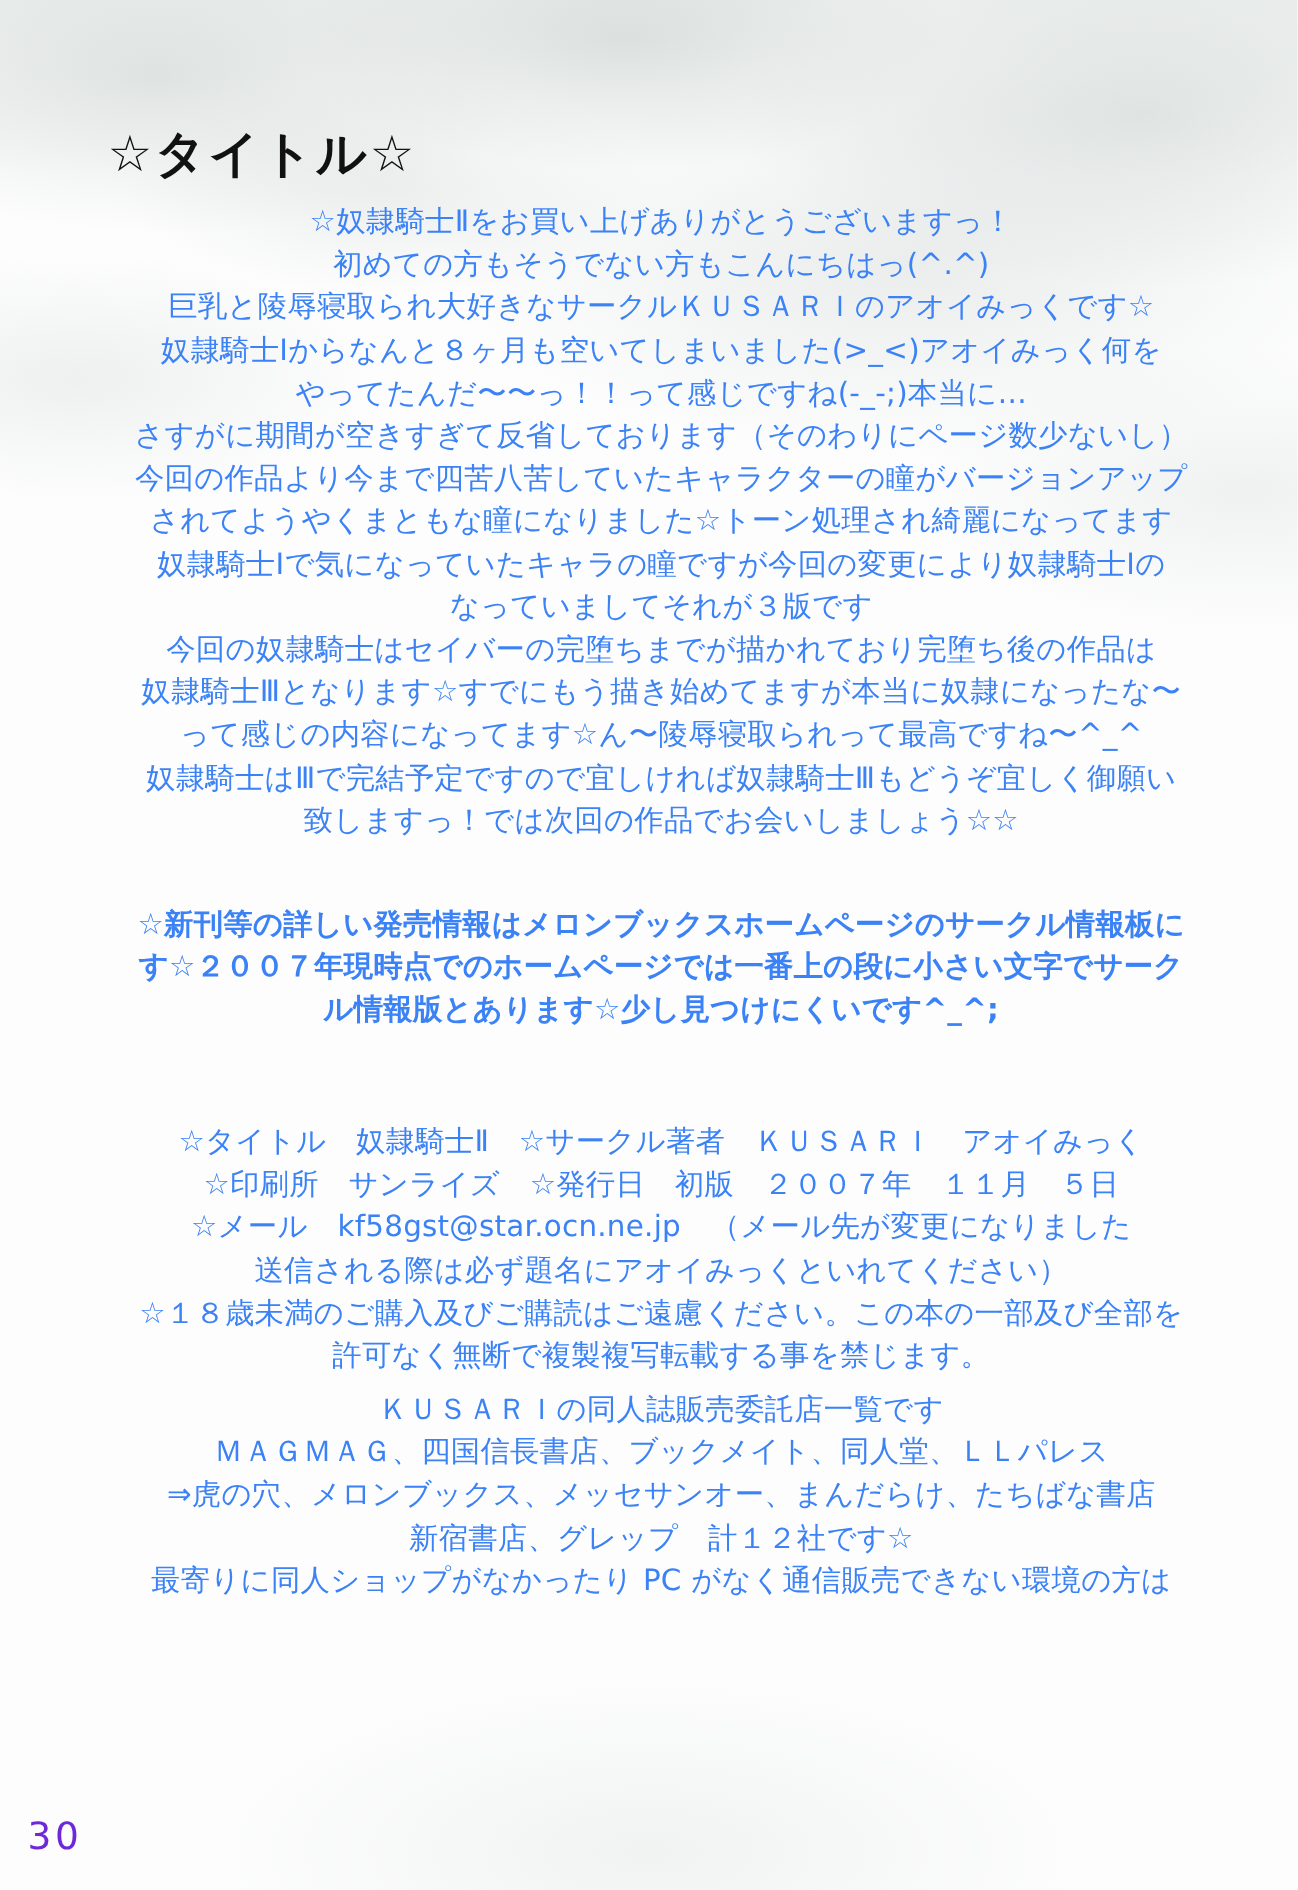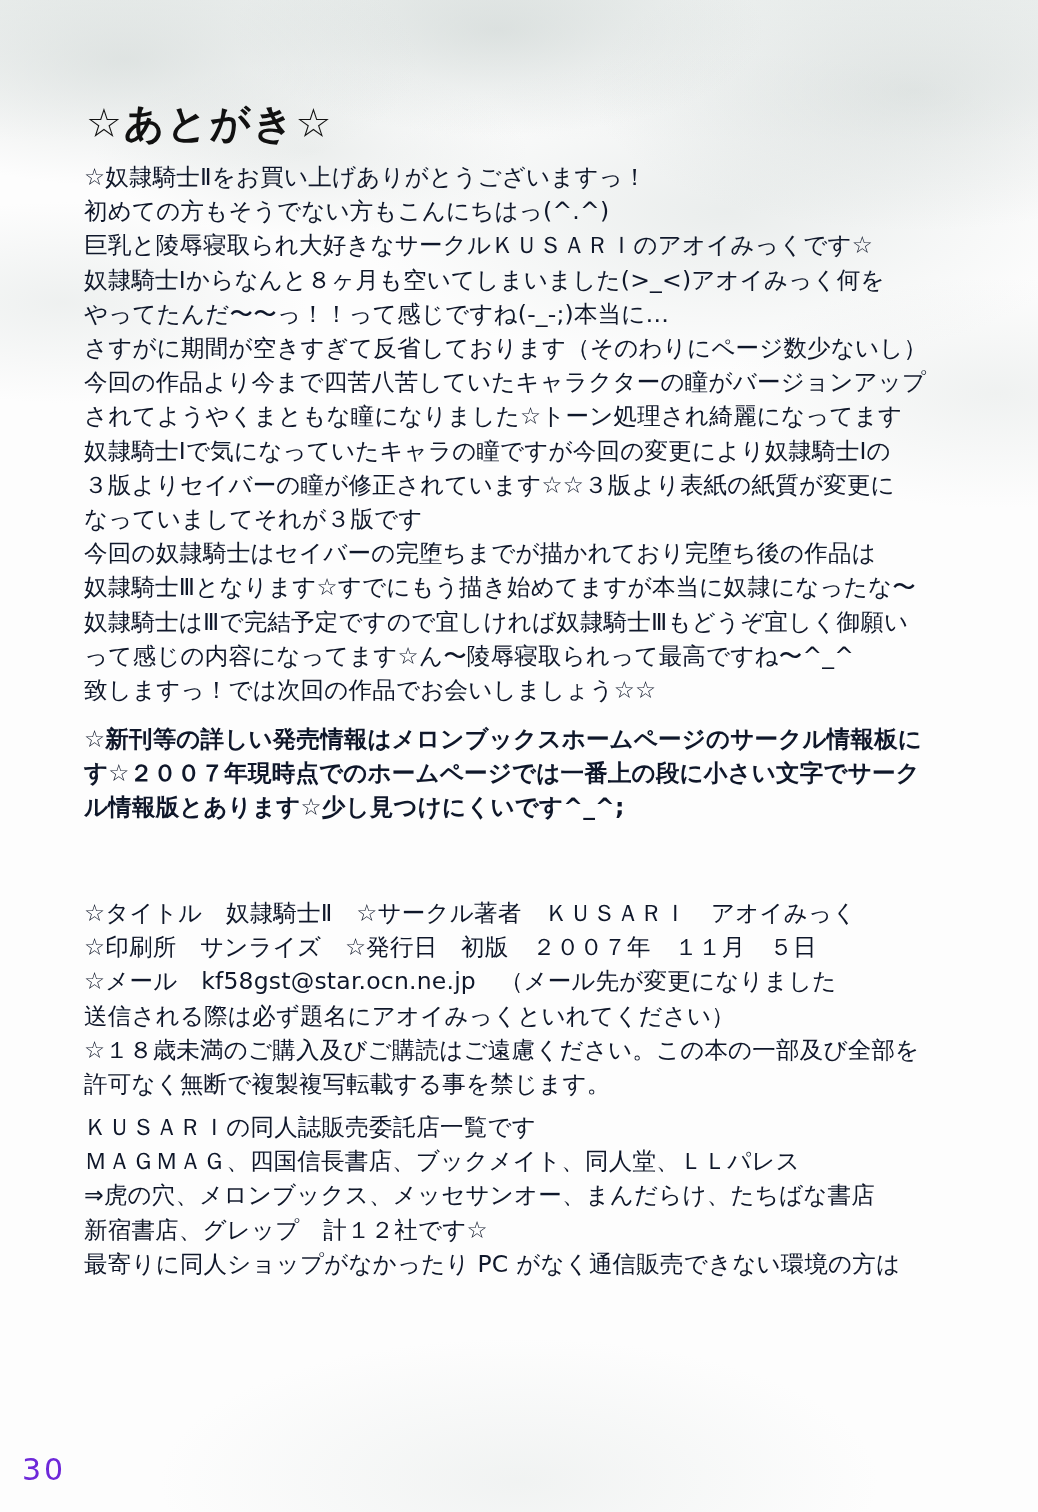--- a/index.html
+++ b/index.html
@@ -52,21 +52,22 @@
     position: absolute;
     left: 84px;
     width: 890px;
   }
   .line {
     font-size: 23.5px;
     line-height: 34.2px;
     white-space: nowrap;
     letter-spacing: 0.2px;
     font-family: "DejaVu Sans", sans-serif;
-    color: #0f172a;
+    color: #3b82f6;
+    text-align: center;
   }
   #block-intro { top: 160px; }
   #block-info { top: 722px; font-weight: bold; }
   #block-credits { top: 896px; }
   #block-shops { top: 1110px; }
 
   .page-number {
     position: absolute;
     left: 22px;
     top: 1452px;
@@ -76,38 +77,37 @@
     color: #6d28d9;
   }
 </style>
 </head>
 <body>
 
 <div class="paper-texture"></div>
 
 <div class="content">
 
-  <div class="afterword-title">☆あとがき☆</div>
+  <div class="afterword-title">☆タイトル☆</div>
 
   <div class="block" id="block-intro">
     <div class="line">☆奴隷騎士Ⅱをお買い上げありがとうございますっ！</div>
     <div class="line">初めての方もそうでない方もこんにちはっ(^.^)</div>
     <div class="line">巨乳と陵辱寝取られ大好きなサークルＫＵＳＡＲＩのアオイみっくです☆</div>
     <div class="line">奴隷騎士Ⅰからなんと８ヶ月も空いてしまいました(&gt;_&lt;)アオイみっく何を</div>
     <div class="line">やってたんだ〜〜っ！！って感じですね(-_-;)本当に…</div>
     <div class="line">さすがに期間が空きすぎて反省しております（そのわりにページ数少ないし）</div>
     <div class="line">今回の作品より今まで四苦八苦していたキャラクターの瞳がバージョンアップ</div>
     <div class="line">されてようやくまともな瞳になりました☆トーン処理され綺麗になってます</div>
     <div class="line">奴隷騎士Ⅰで気になっていたキャラの瞳ですが今回の変更により奴隷騎士Ⅰの</div>
-    <div class="line">３版よりセイバーの瞳が修正されています☆☆３版より表紙の紙質が変更に</div>
     <div class="line">なっていましてそれが３版です</div>
     <div class="line">今回の奴隷騎士はセイバーの完堕ちまでが描かれており完堕ち後の作品は</div>
     <div class="line">奴隷騎士Ⅲとなります☆すでにもう描き始めてますが本当に奴隷になったな〜</div>
+    <div class="line">って感じの内容になってます☆ん〜陵辱寝取られって最高ですね〜^_^</div>
     <div class="line">奴隷騎士はⅢで完結予定ですので宜しければ奴隷騎士Ⅲもどうぞ宜しく御願い</div>
-    <div class="line">って感じの内容になってます☆ん〜陵辱寝取られって最高ですね〜^_^</div>
     <div class="line">致しますっ！では次回の作品でお会いしましょう☆☆</div>
   </div>
 
   <div class="block" id="block-info">
     <div class="line">☆新刊等の詳しい発売情報はメロンブックスホームページのサークル情報板に</div>
     <div class="line">す☆２００７年現時点でのホームページでは一番上の段に小さい文字でサーク</div>
     <div class="line">ル情報版とあります☆少し見つけにくいです^_^;</div>
   </div>
 
   <div class="block" id="block-credits">

